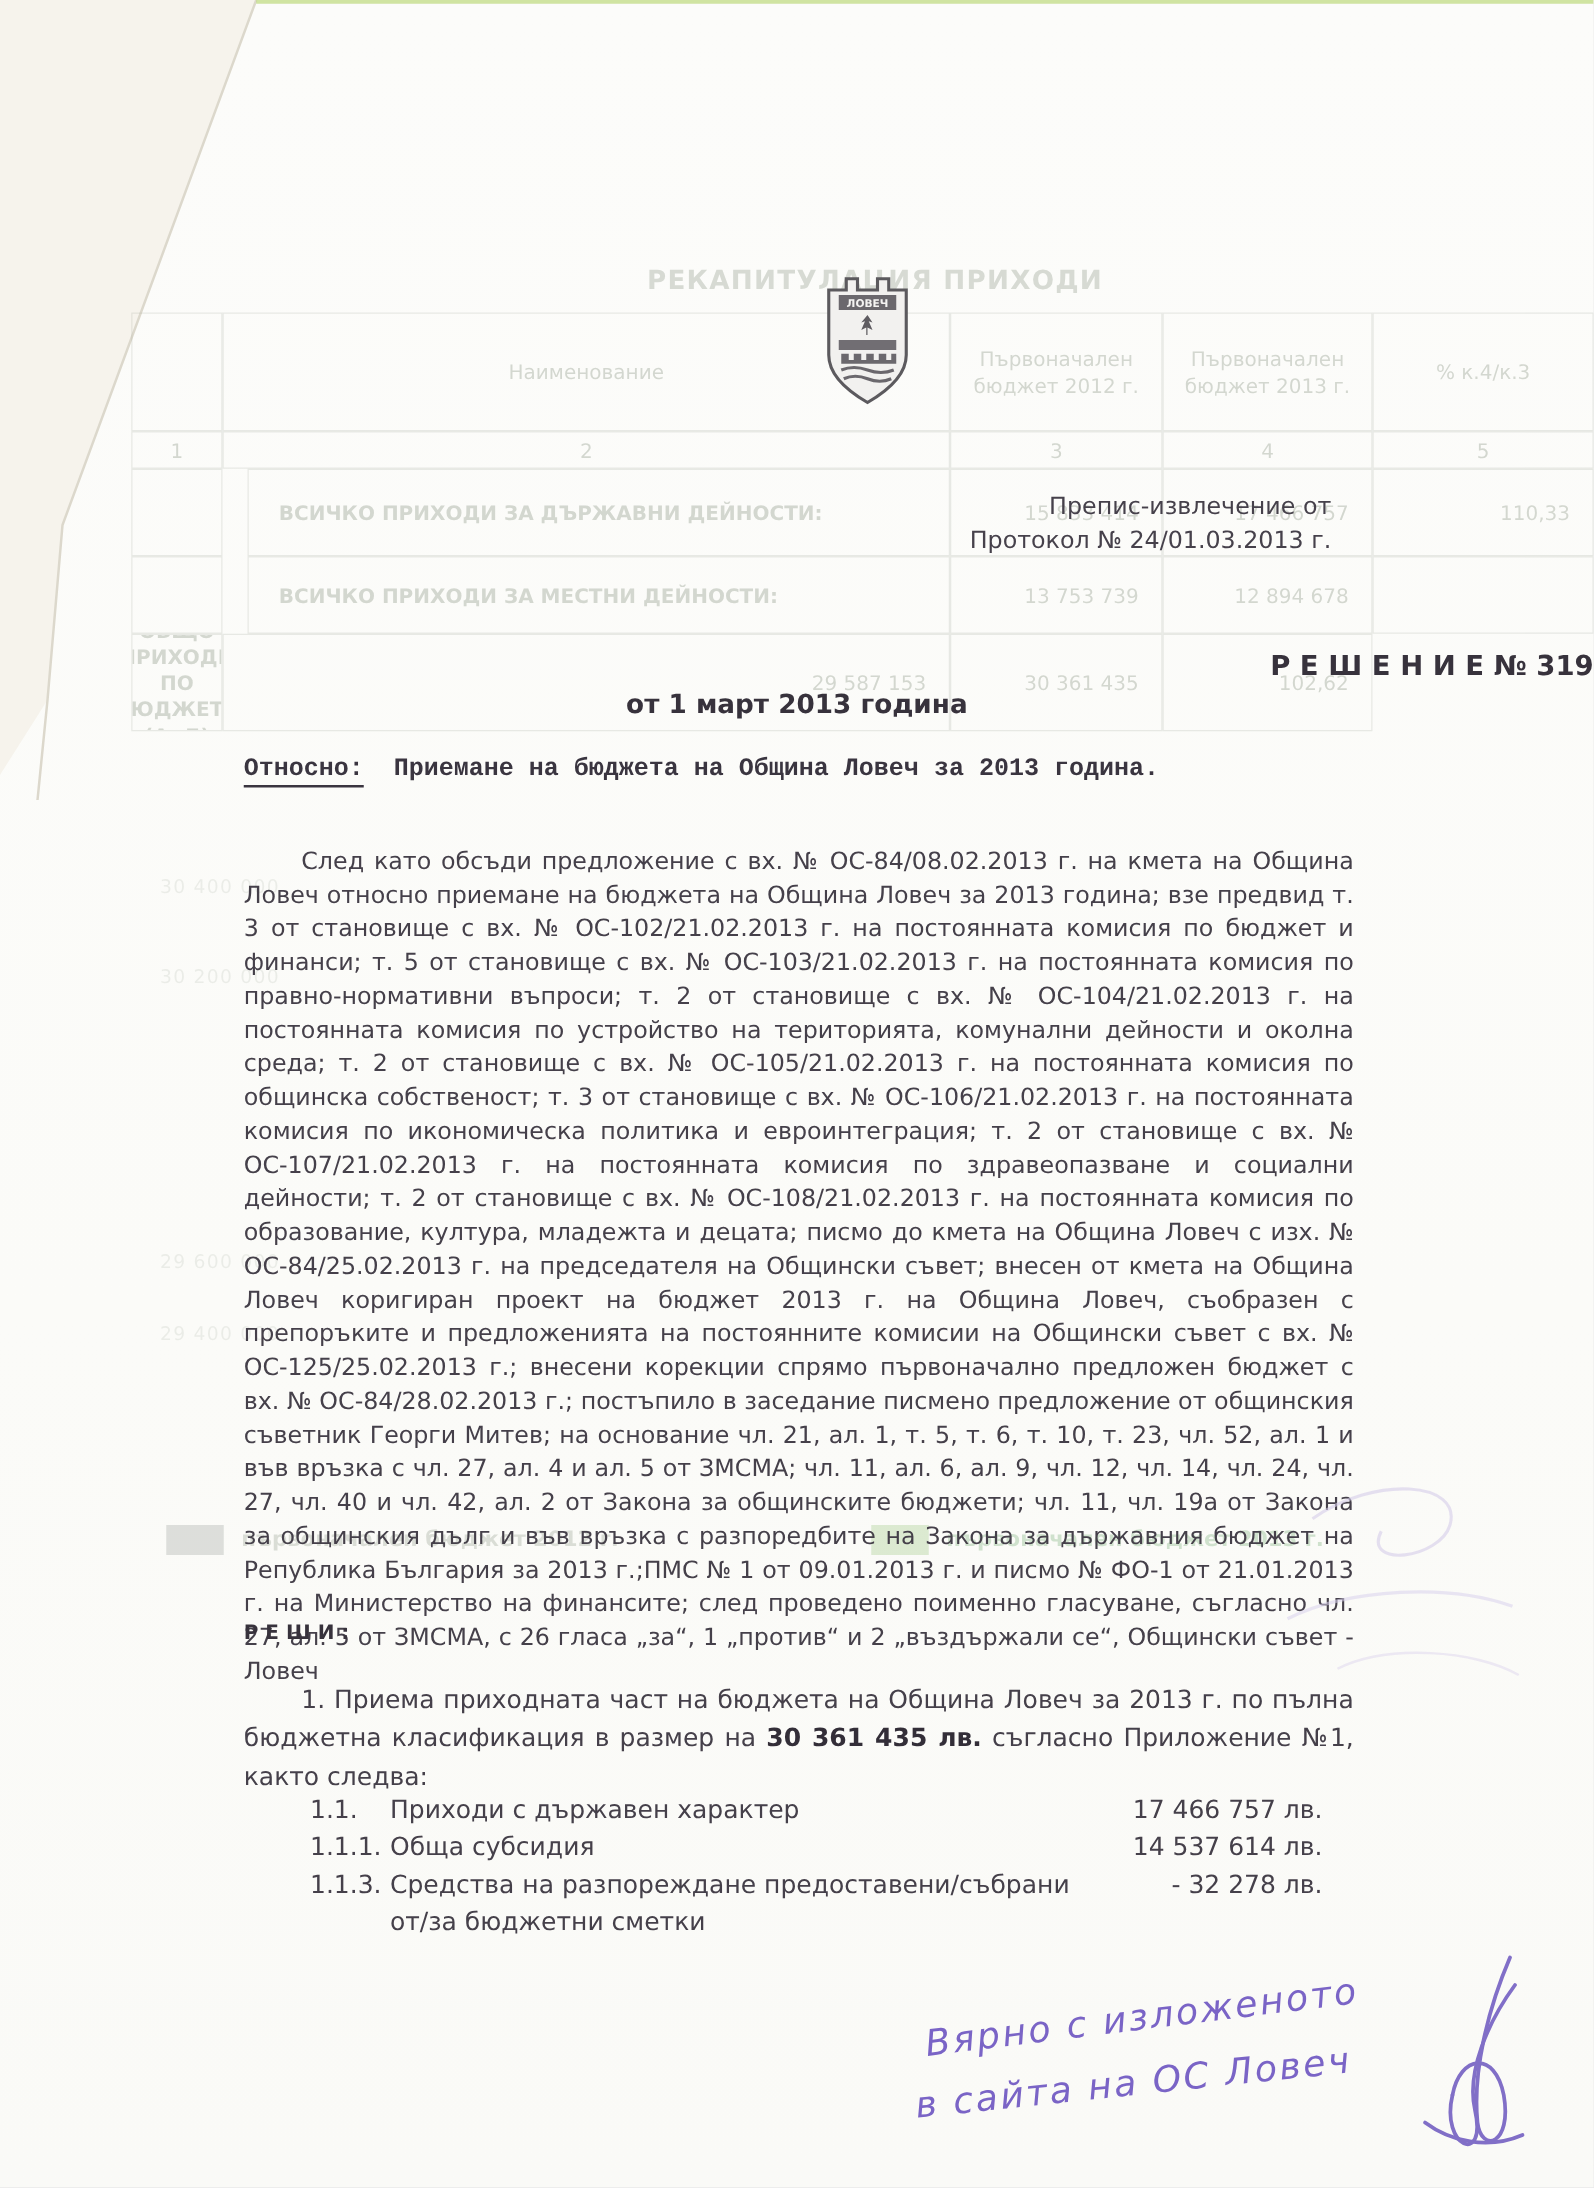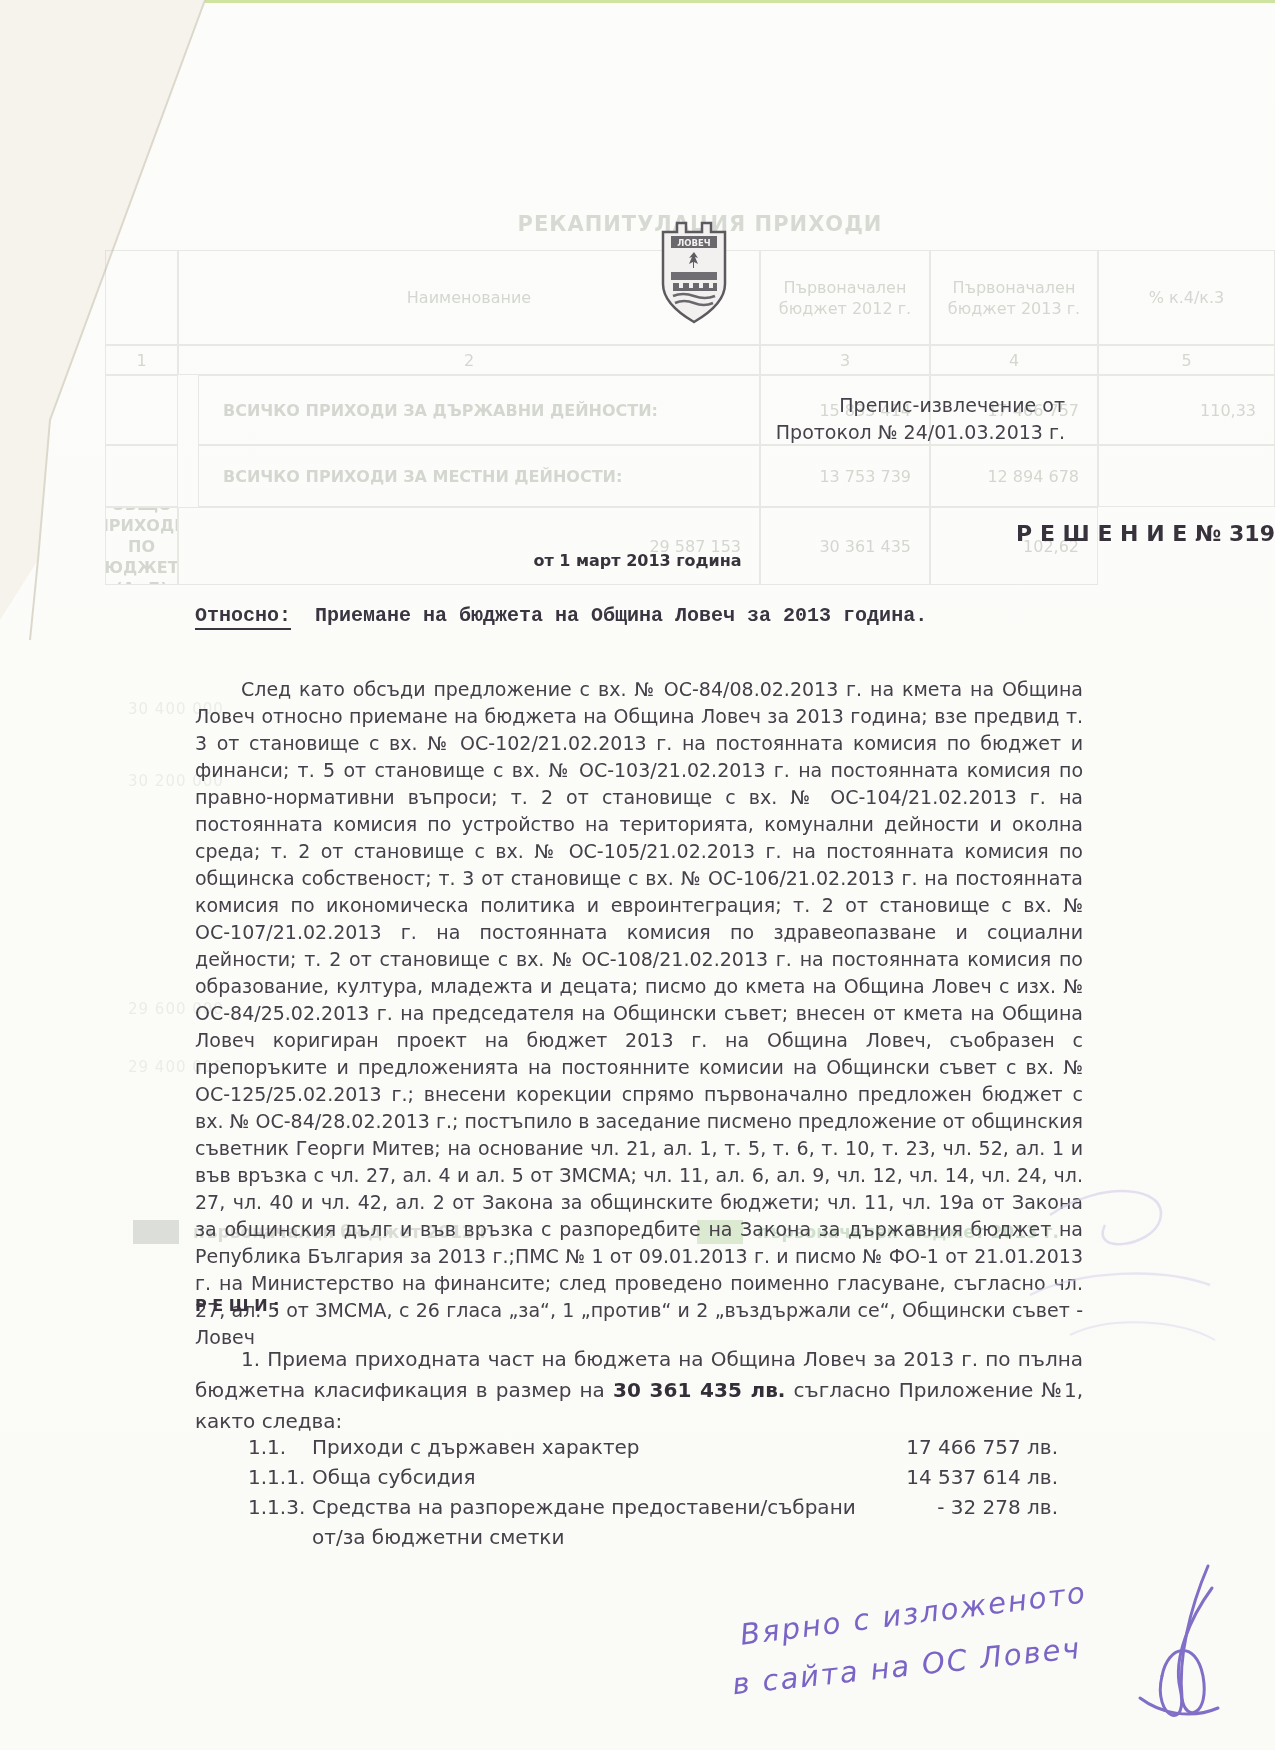--- a/index.html
+++ b/index.html
@@ -34,21 +34,21 @@
   .ghost-legend .txt{font-size:17px;font-weight:bold;}
   
   .coat{position:absolute;left:657px;top:220px;}
   .org-title{position:absolute;left:0;top:327px;width:1275px;text-align:center;
     font-size:33px;font-weight:bold;color:#37323c;letter-spacing:.5px;}
   .transcript{position:absolute;right:210px;top:392px;text-align:right;
     font-size:19px;line-height:27px;color:#46414b;}
   .decision-title{position:absolute;left:0;top:521px;width:1275px;text-align:right;
     font-size:22px;font-weight:bold;color:#37323c;}
   .decision-date{position:absolute;left:0;top:551px;width:1275px;text-align:center;
-    font-size:16px;font-weight:bold;color:#37323c;}
+    font-size:21px;font-weight:bold;color:#37323c;}
   .subject{position:absolute;left:195px;top:604px;width:890px;font-size:20px;
     font-weight:bold;color:#3a3540;font-family:Liberation Mono, monospace;}
   .subject .lbl{border-bottom:2px solid #3a3540;padding-bottom:1px;}
   .body-par{position:absolute;left:195px;top:652px;width:888px;font-size:19px;
     line-height:27px;text-align:justify;text-indent:46px;color:#45404a;margin-top:24px;}
   .reshi{position:absolute;left:195px;top:1296px;width:888px;text-align:left;
     font-size:16px;font-weight:bold;color:#37323c;}
   .item1{position:absolute;left:195px;top:1344px;width:888px;font-size:20px;
     line-height:31px;text-align:justify;text-indent:46px;color:#45404a;}
   .item1 b{color:#332e38;}

